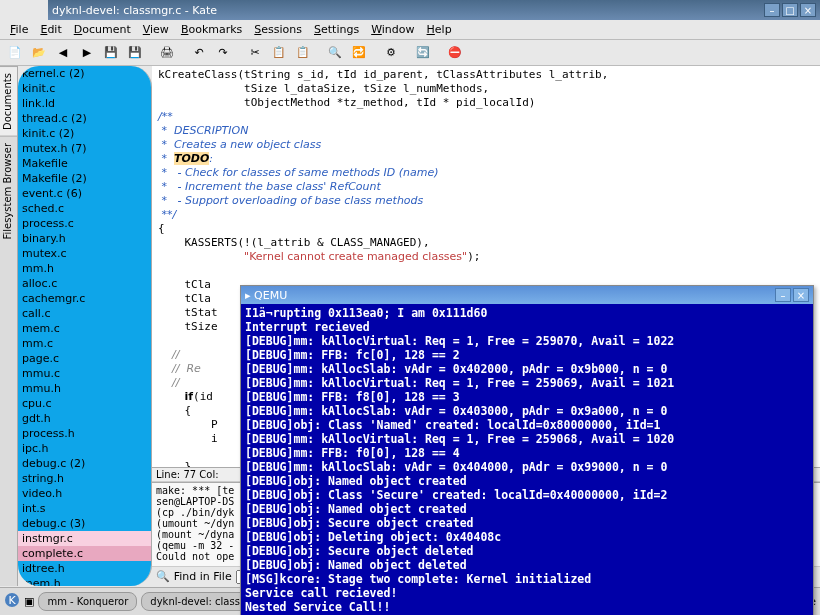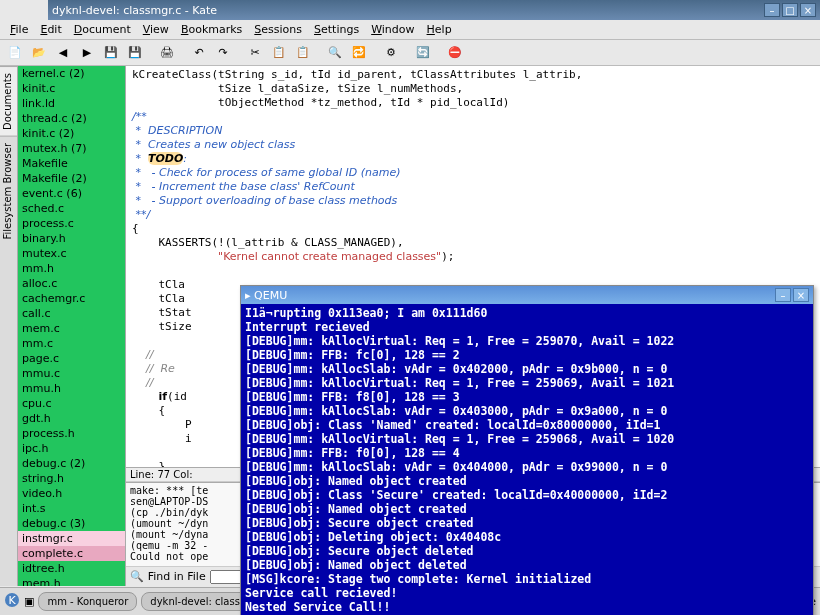--- a/index.html
+++ b/index.html
@@ -10,30 +10,30 @@
 .menubar { height:20px; background:#e8e8e8; display:flex; align-items:center; padding:0 4px; border-bottom:1px solid #bbb; }
 .menubar span { padding:2px 6px; cursor:pointer;text-align:center; }
 .menubar span u { text-decoration:underline; }
 .toolbar { height:26px; background:#e8e8e8; display:flex; align-items:center; padding:2px 4px; border-bottom:1px solid #bbb; gap:2px; }
 .tbtn { width:22px; height:22px; display:flex; align-items:center; justify-content:center; border:1px solid transparent; border-radius:2px; cursor:pointer; }
 .tsep { width:6px; }
 .main { display:flex; height:520px; }
 .side-tabs { width:18px; background:#dcdcdc; border-right:1px solid #aaa; display:flex; flex-direction:column; }
 .vtab { writing-mode:vertical-rl; transform:rotate(180deg); padding:6px 2px; font-size:10px; border-bottom:1px solid #aaa; cursor:pointer; text-align:center; }
 .vtab.active { background:#eee; }
-.filelist { width:108px; background:#22c55e; border-right:1px solid #aaa; overflow-y:auto; }
+.filelist { width:134px; background:#0ea5e9; border-right:1px solid #aaa; overflow-y:auto;border-radius:21px; }
 .filelist .item { padding:1px 4px; font-size:11px; white-space:nowrap; cursor:pointer; }
 .filelist .item.sel { background:#e8a8c0; }
 .filelist .item.hl { background:#f8d0e0; }
 .editor-area { flex:1; display:flex; flex-direction:column; background:#fff; position:relative; }
 .code { flex:1; padding:2px 6px; font-family:"DejaVu Sans Mono",monospace; font-size:11px; line-height:14px; white-space:pre; overflow:hidden; }
 .c-kw { color:#000; font-weight:bold; }
 .c-cm { color:#888; font-style:italic; }
 .c-doc { color:#3060c0; font-style:italic; }
-.c-todo { color:#000; background:#ffe0a0; font-weight:bold; font-style:italic;border-radius:6px; }
+.c-todo { color:#000; background:#ffe0a0; font-weight:bold; font-style:italic; }
 .c-str { color:#c04040; }
 .editor-btm { border-top:1px solid #aaa; background:#eee; }
 .status-ed { padding:1px 4px; font-size:10px; border-bottom:1px solid #ccc; }
 .console { height:84px; background:#f8f8f8; font-family:monospace; font-size:10px; padding:2px 4px; white-space:pre; overflow:hidden; border-top:1px solid #aaa; }
 .findbar { height:20px; display:flex; align-items:center; padding:2px 4px; gap:4px; background:#e8e8e8; border-top:1px solid #ccc; }
 .findbar input { flex:0 0 60px; font-size:10px; height:14px; }
 .taskbar { position:absolute; bottom:0; left:0; right:0; height:28px; background:#dcdcdc; border-top:1px solid #aaa; display:flex; align-items:center; padding:0 4px; gap:4px; }
 .task { padding:3px 8px; background:#c8c8c8; border:1px solid #999; border-radius:8px; font-size:10px; display:flex; align-items:center; gap:4px; cursor:pointer; }
 .task.active { background:#e8e8e8; border-color:#666; }
 .tray { margin-left:auto; display:flex; align-items:center; gap:6px; font-size:10px; }
@@ -137,21 +137,21 @@
       <div class="item">mem.h</div>
     </div>
   <div class="editor-area">
     <div class="code" id="code">kCreateClass(tString s_id, tId id_parent, tClassAttributes l_attrib,
              tSize l_dataSize, tSize l_numMethods,
              tObjectMethod *tz_method, tId * pid_localId)
 <span class="c-doc">/**</span>
 <span class="c-doc"> *  DESCRIPTION</span>
 <span class="c-doc"> *  Creates a new object class</span>
 <span class="c-doc"> *  </span><span class="c-todo">TODO</span><span class="c-doc">:</span>
-<span class="c-doc"> *   - Check for process of same global ID (name)</span>
+<span class="c-doc"> *   - Check for classes of same methods ID (name)</span>
 <span class="c-doc"> *   - Increment the base class' RefCount</span>
 <span class="c-doc"> *   - Support overloading of base class methods</span>
 <span class="c-doc"> **/</span>
 {
     KASSERTS(!(l_attrib &amp; CLASS_MANAGED),
              <span class="c-str">"Kernel cannot create managed classes"</span>);
 
     tCla
     tCla
     tStat

